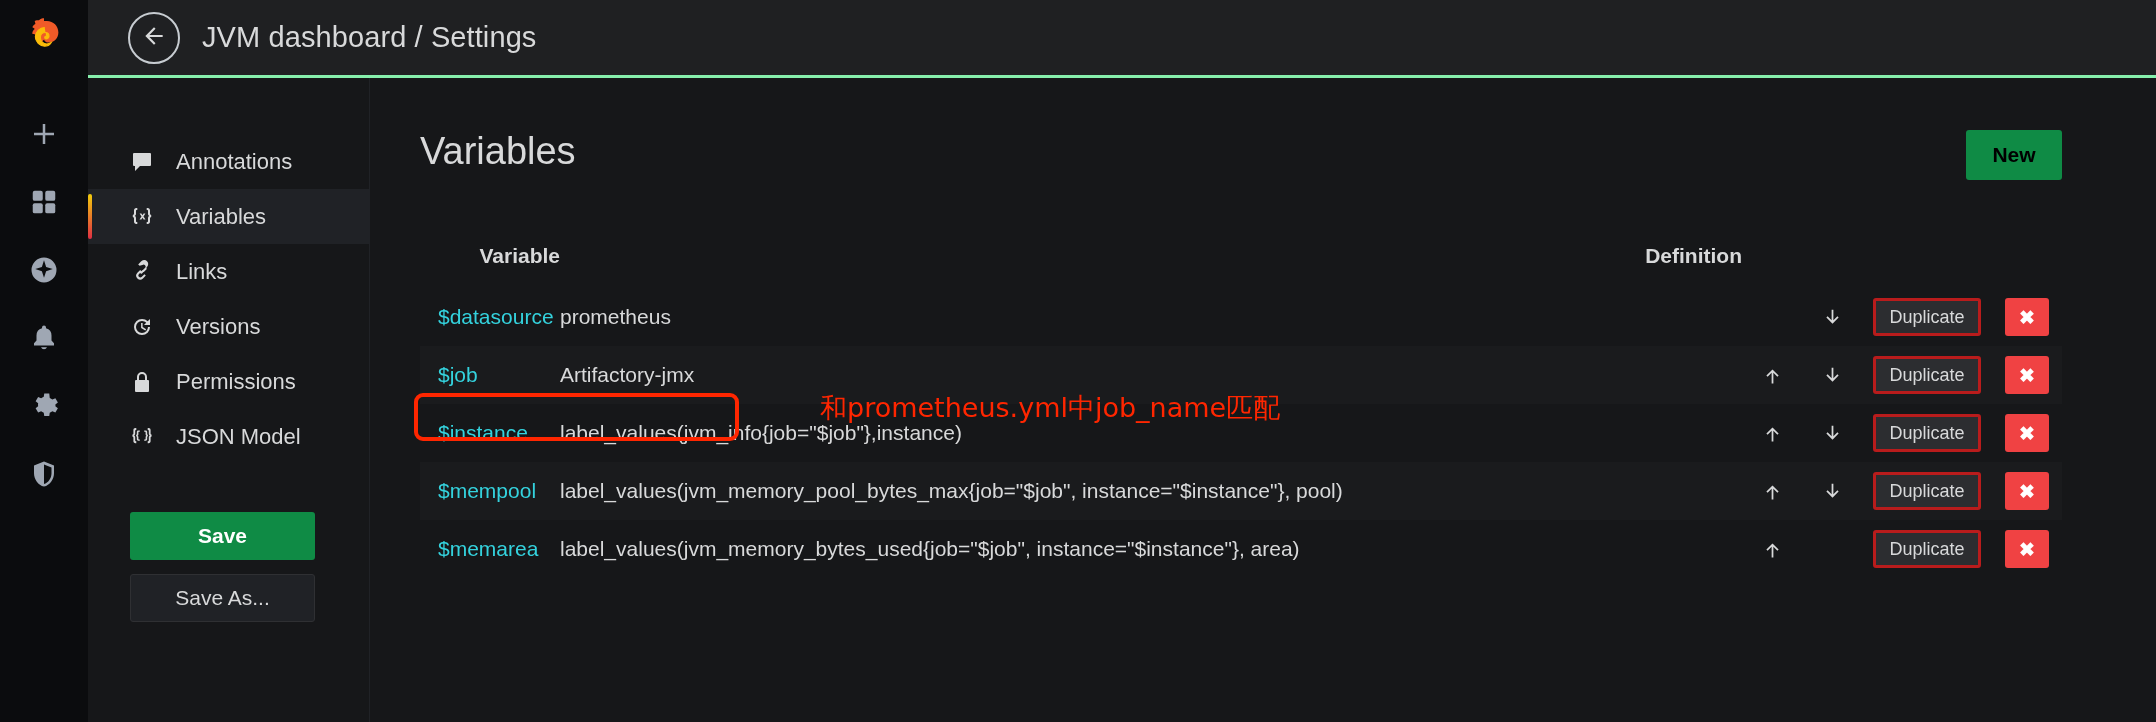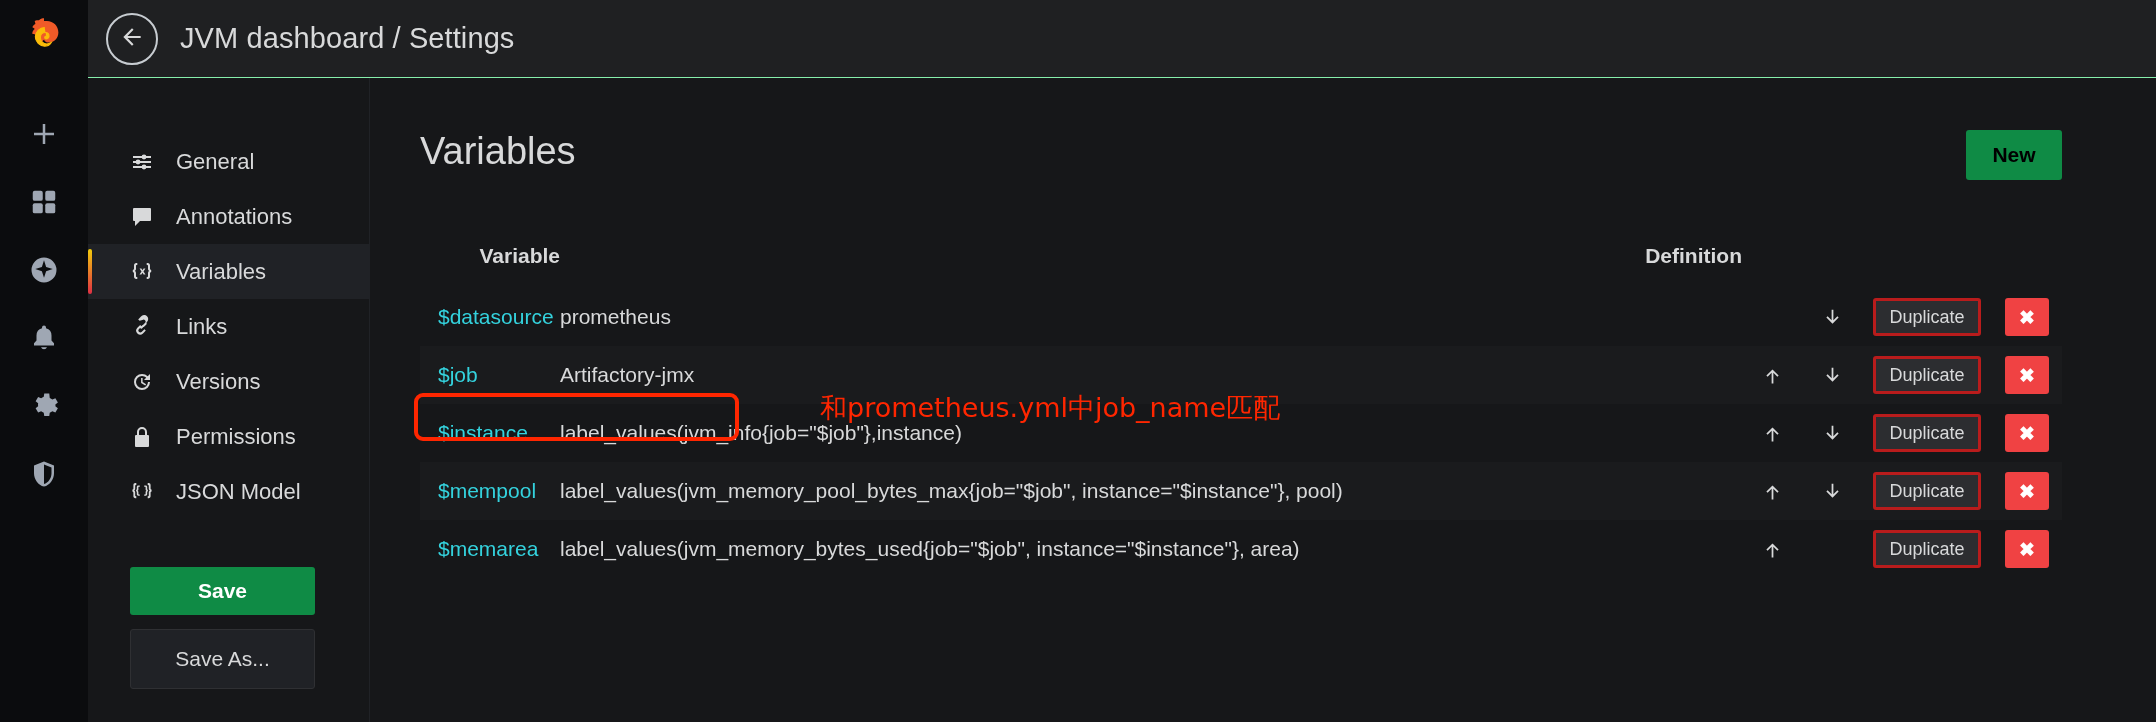--- a/index.html
+++ b/index.html
@@ -30,22 +30,22 @@
   .navitem:first-of-type { margin-top: 22px; }
 
   
   .maincol { flex: 1; display: flex; flex-direction: column; min-width: 0; }
 
   
   .topbar {
     height: 78px; flex: 0 0 78px;
     background: #1f2022;
     display: flex; align-items: center;
-    padding-left: 18px;
-    border-bottom: 1px solid #86efac;
+    padding-left: 40px;
+    border-bottom: 3px solid #86efac;
   }
   .backbtn {
     width: 52px; height: 52px; border-radius: 50%;
     border: 2px solid #c7ccd1;
     display:flex; align-items:center; justify-content:center;
     flex: 0 0 52px;
   }
   .backbtn svg { width: 26px; height: 26px; fill: #d8d9da; }
   .crumbs {
     margin-left: 22px;
@@ -87,21 +87,21 @@
   .smenu-actions { padding: 0 36px 0 42px; }
   .btn-save {
     width: 185px; height: 48px;
     background: #0f8b45; color: #ffffff;
     border: none; border-radius: 3px;
     font-size: 21px; font-weight: bold;
     font-family: "Liberation Sans", sans-serif;
     cursor: pointer; display:block;
   }
   .btn-saveas {
-    width: 185px; height: 60px; margin-top: 14px;
+    width: 185px; height: 48px; margin-top: 14px;
     background: #202226; color: #d8d9da;
     border: 1px solid #2f3033; border-radius: 3px;
     font-size: 21px;
     font-family: "Liberation Sans", sans-serif;
     cursor: pointer; display:block;
   }
 
   
   .content {
     flex: 1; min-width: 0;
@@ -251,31 +251,20 @@
             </svg>
         </span>
       </div>
       <div class="crumbs">JVM dashboard / Settings</div>
     </div>
 
     <div class="bodysplit">
 
       <div class="settings-menu">
 
-        <div class="smenu-item">
-          <span class="sicon">
-            <svg viewBox="0 0 24 24">
-                <path d="M3 6h10v2H3zm12 0h6v2h-6zM3 11h4v2H3zm6 0h12v2H9zM3 16h10v2H3zm12 0h6v2h-6z"></path>
-                <circle cx="14" cy="7" r="2.4"></circle>
-                <circle cx="8" cy="12" r="2.4"></circle>
-                <circle cx="14" cy="17" r="2.4"></circle>
-              </svg>
-          </span>
-          <span>General</span>
-        </div>
 
         <div class="smenu-item">
           <span class="sicon">
             <svg viewBox="0 0 24 24">
                 <path d="M4 3h16a1 1 0 011 1v11a1 1 0 01-1 1H10l-5 5v-5H4a1 1 0 01-1-1V4a1 1 0 011-1z"></path>
               </svg>
           </span>
           <span>Annotations</span>
         </div>
 

